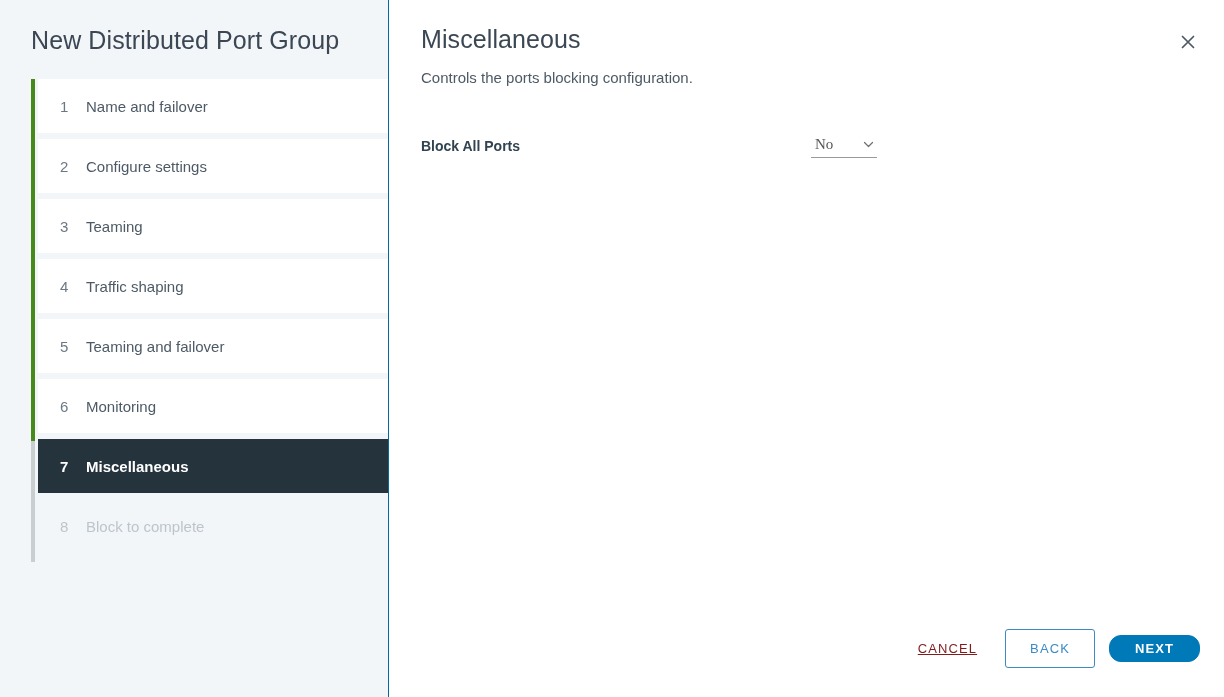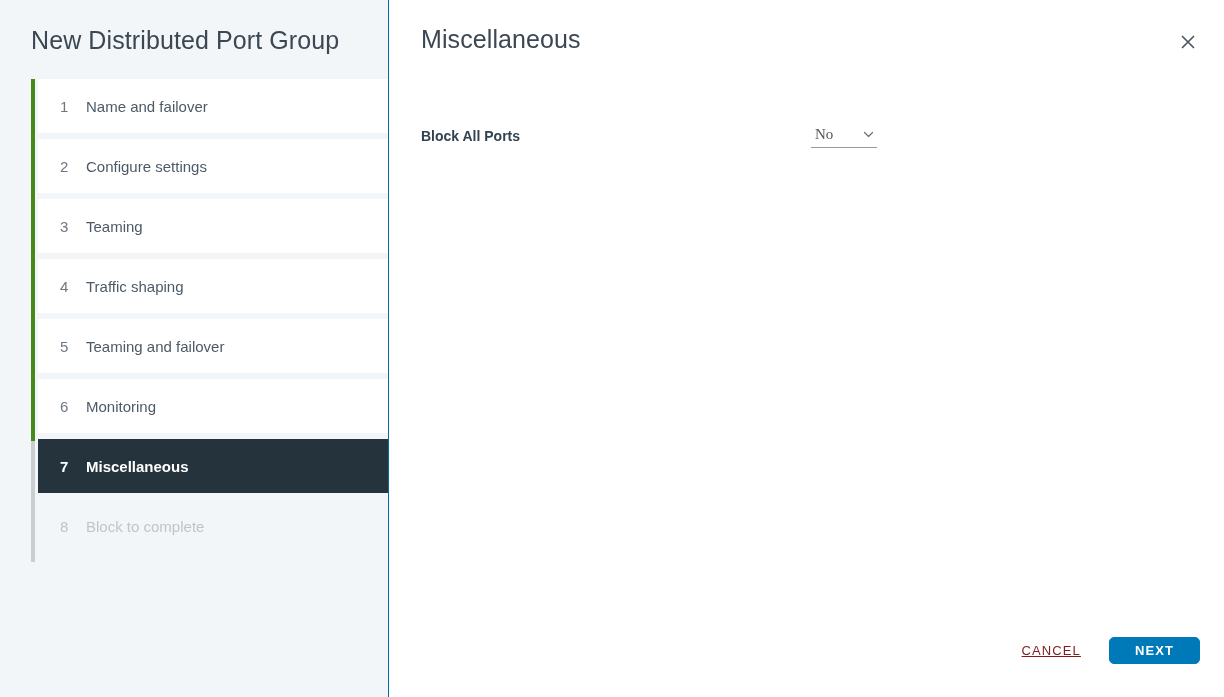--- a/index.html
+++ b/index.html
@@ -127,21 +127,20 @@
     font-size: 15px;
     color: #4d5a66;
     padding: 15px 0 0 32px;
   }
   .form-area {
     padding: 48px 0 0 32px;
   }
   .form-row {
     display: flex;
     align-items: center;
-    margin-top: 22px;
   }
   .form-label {
     font-size: 14px;
     font-weight: bold;
     color: #314351;
     width: 390px;
     flex: 0 0 390px;
   }
   .select-wrap {
     position: relative;
@@ -192,21 +191,21 @@
     border: 1px solid #3d8bc1;
     color: #3d8bc1;
     border-radius: 3px;
     padding: 11px 24px;
     margin-right: 14px;
   }
   .btn-solid {
     background: #0079b8;
     border: 1px solid #0079b8;
     color: #ffffff;
-    border-radius: 5px;
+    border-radius: 12px;
     padding: 5px 25px;
     font-weight: bold;
   }
 </style>
 </head>
 <body>
 
 <div class="wizard">
 
   <div class="sidebar">
@@ -263,35 +262,37 @@
     <div class="close-btn">
       <span>
         <svg width="18" height="18" viewBox="0 0 18 18" aria-hidden="true">
           <path d="M3.5 3.5 L14.5 14.5 M14.5 3.5 L3.5 14.5" stroke="#4a5764" stroke-width="1.7" stroke-linecap="round" fill="none"></path>
         </svg>
       </span>
     </div>
 
     <div class="panel-title">Miscellaneous</div>
 
+    <div class="panel-subtitle">Controls the ports blocking configuration.</div>
 
     <div class="form-area">
       <div class="form-row">
         <div class="form-label">Block All Ports</div>
 
         <div class="select-wrap">
           <span class="select-value">No</span>
           <span class="select-caret">
             <svg width="13" height="13" viewBox="0 0 13 13" aria-hidden="true">
               <path d="M2.5 4.5 L6.5 8.5 L10.5 4.5" stroke="#707070" stroke-width="1.2" fill="none" stroke-linecap="round" stroke-linejoin="round"></path>
             </svg>
           </span>
         </div>
       </div>
     </div>
 
     <div class="footer">
       <button class="btn btn-flat">CANCEL</button>
+      <button class="btn btn-outline">BACK</button>
       <button class="btn btn-solid">NEXT</button>
     </div>
 
   </div>
 </div>
 
 </body></html>

